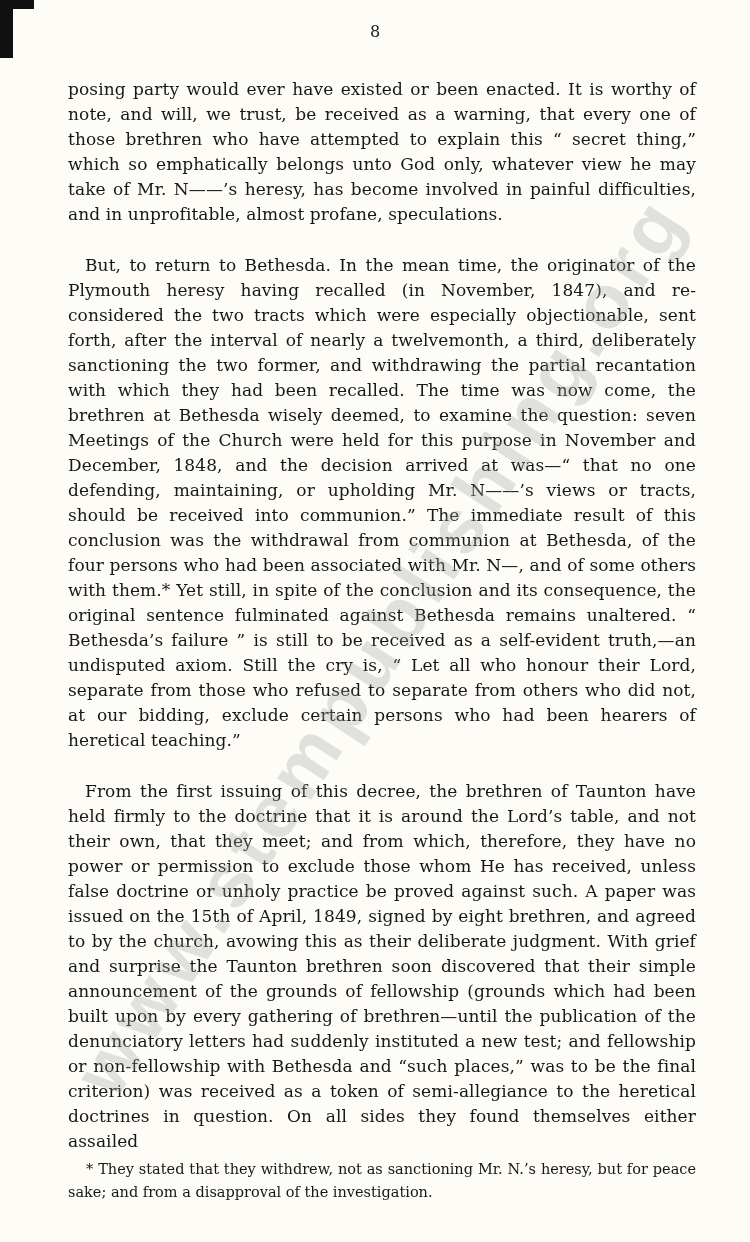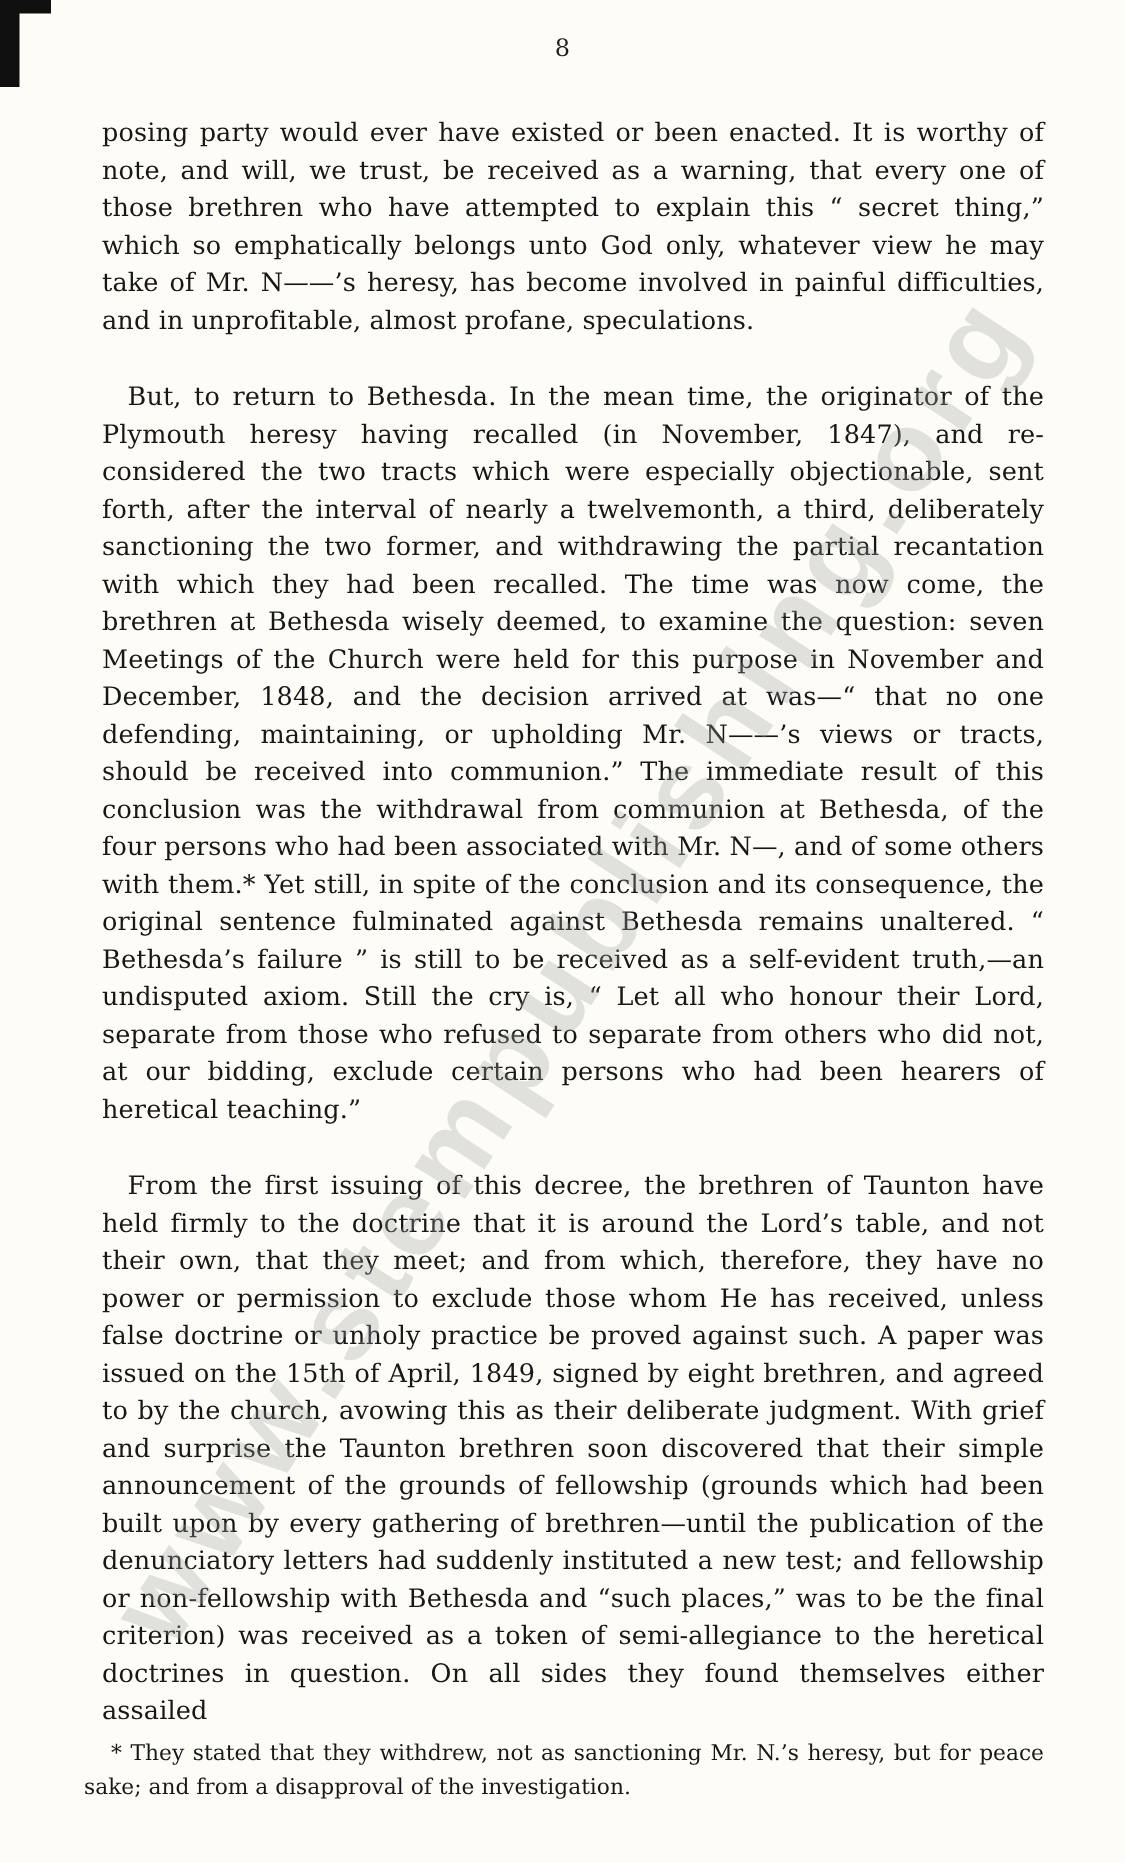--- a/index.html
+++ b/index.html
@@ -53,21 +53,21 @@
   .para {
     margin: 0 0 26px 12px;
     text-indent: 17px;
   }
   .para.no-indent {
     text-indent: 0;
   }
   .footnote {
     position: absolute;
     z-index: 1;
-    left: 56px;
+    left: 68px;
     right: 54px;
     bottom: 38px;
     font-size: 14.5px;
     line-height: 23px;
     text-indent: 18px;
     text-align: justify;
     color: #171717;
   }
   .watermark {
     position: absolute;

